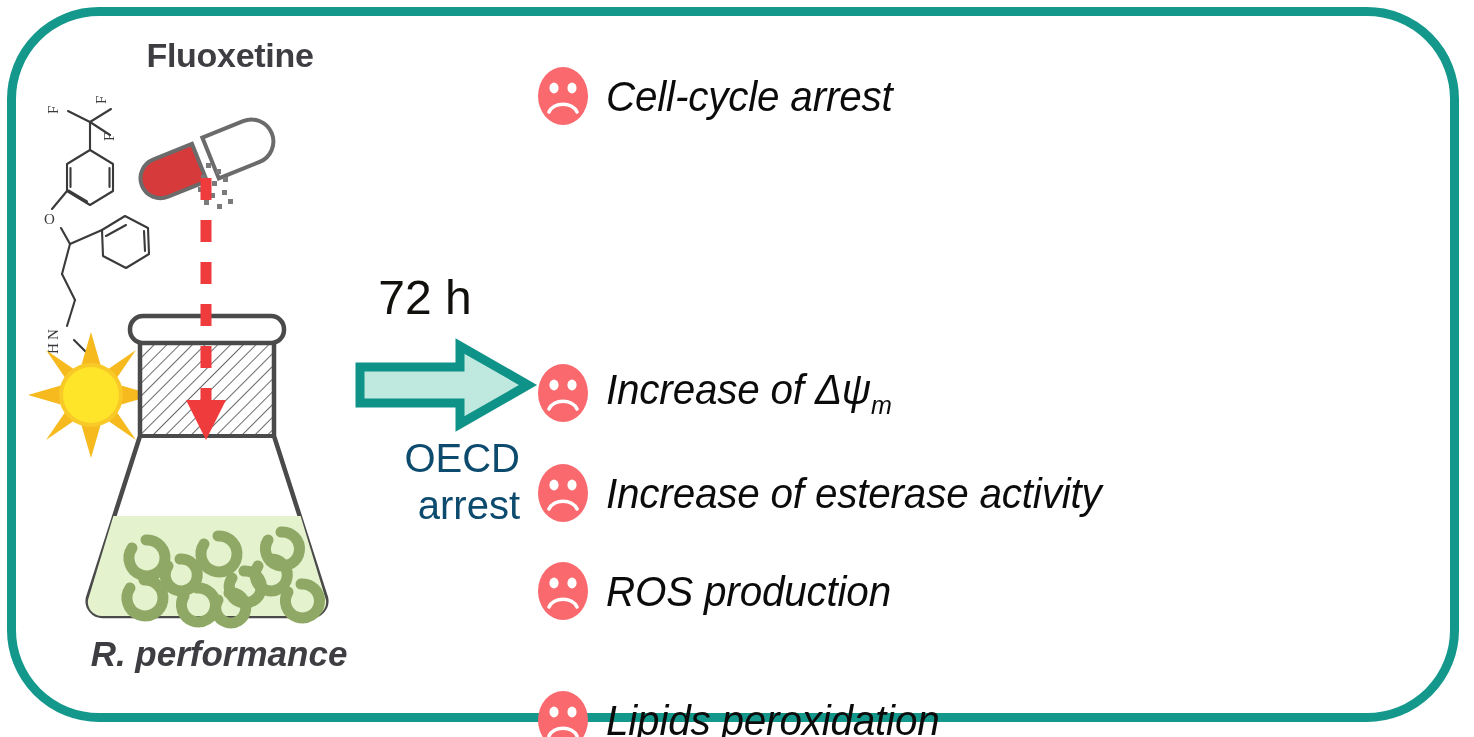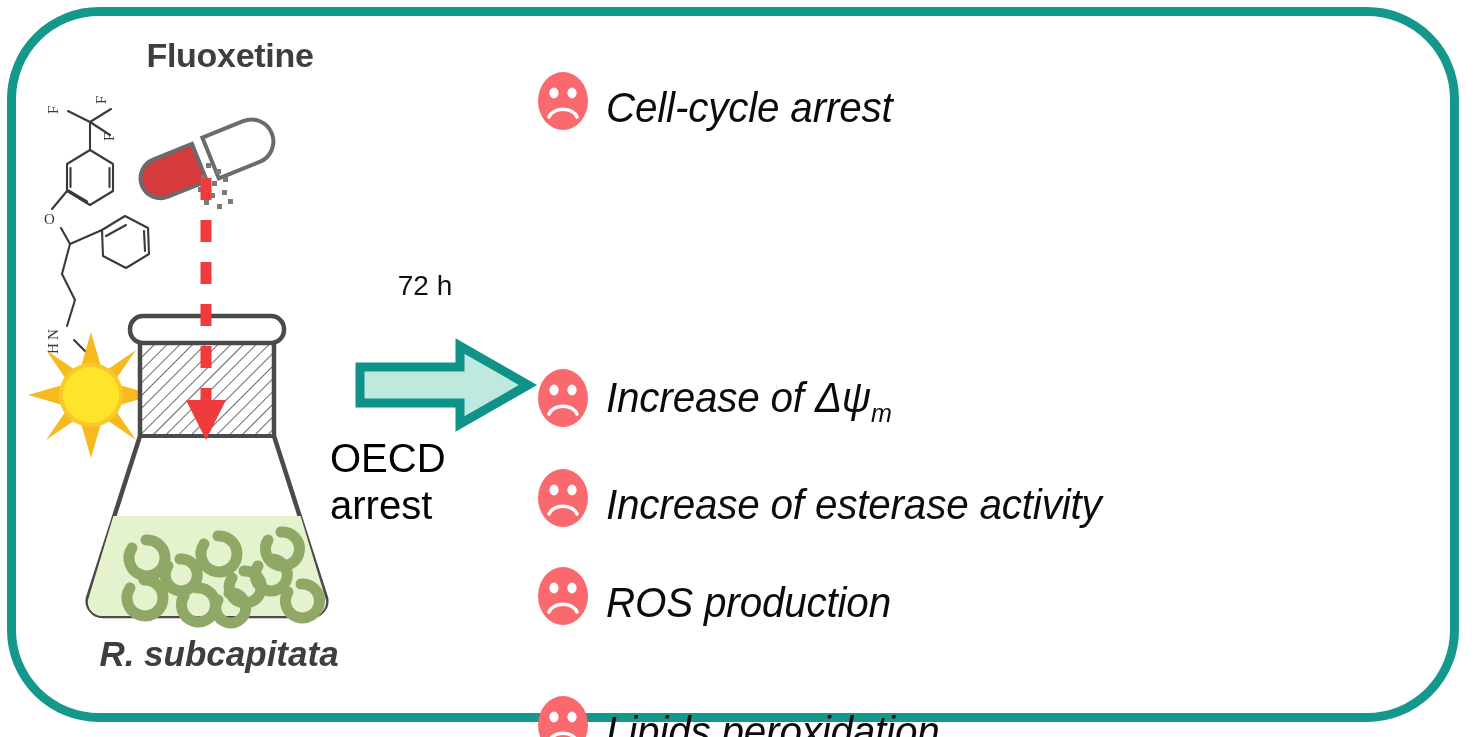--- a/index.html
+++ b/index.html
@@ -80,49 +80,49 @@
     left: 330px;
     top: 270px;
     width: 200px;
     height: 290px;
   }
   .duration-label {
     position: absolute;
     left: 0; top: 0;
     width: 190px;
     text-align: center;
-    font-size: 28px;
+    font-size: 48px;
     color: #12100c;
     white-space: nowrap;
   }
   .medium-label {
     position: absolute;
     left: 0; top: 165px;
     width: 190px;
-    text-align: left;
+    text-align: right;
     font-size: 40px;
     line-height: 1.18;
-    color: #000000;
+    color: #0c4a6e;
   }
   .arrow-svg { left: 356px; top: 340px; }
 
   
   .effects-list {
     position: absolute;
     left: 534px;
     top: 28px;
     width: 930px;
     height: 690px;
   }
   .effect-row {
     position: absolute;
     left: 0;
     height: 72px;
     display: flex;
-    align-items: flex-end;
+    align-items: center;
     gap: 0px;
   }
   .face-wrap {
     width: 72px;
     flex: 0 0 72px;
     display: flex;
     align-items: center;
     justify-content: flex-start;
   }
   .effect-text {
@@ -257,21 +257,21 @@
       <rect x="68" y="92" width="134" height="96" fill="url(#neck-hatch)" stroke="#4a4a4a" stroke-width="4"></rect>
 
       <rect x="58" y="68" width="154" height="27" rx="13" ry="13" fill="#ffffff" stroke="#4a4a4a" stroke-width="4.5"></rect>
 
       <g>
         <line x1="134" y1="-70" x2="134" y2="168" stroke="#ef3b3b" stroke-width="11" stroke-dasharray="22 20" stroke-linecap="butt"></line>
         <polygon points="134,192 114,152 154,152" fill="#ef3b3b"></polygon>
       </g>
     </svg>
 
-    <div class="species-label">R. subcapitata</div>
+    <div class="species-label">R. performance</div>
   </div>
 
   <div class="mid-col">
     <div class="duration-label">72 h</div>
     <div class="medium-label">
       <div>OECD</div>
       <div>arrest</div>
     </div>
   </div>
 

